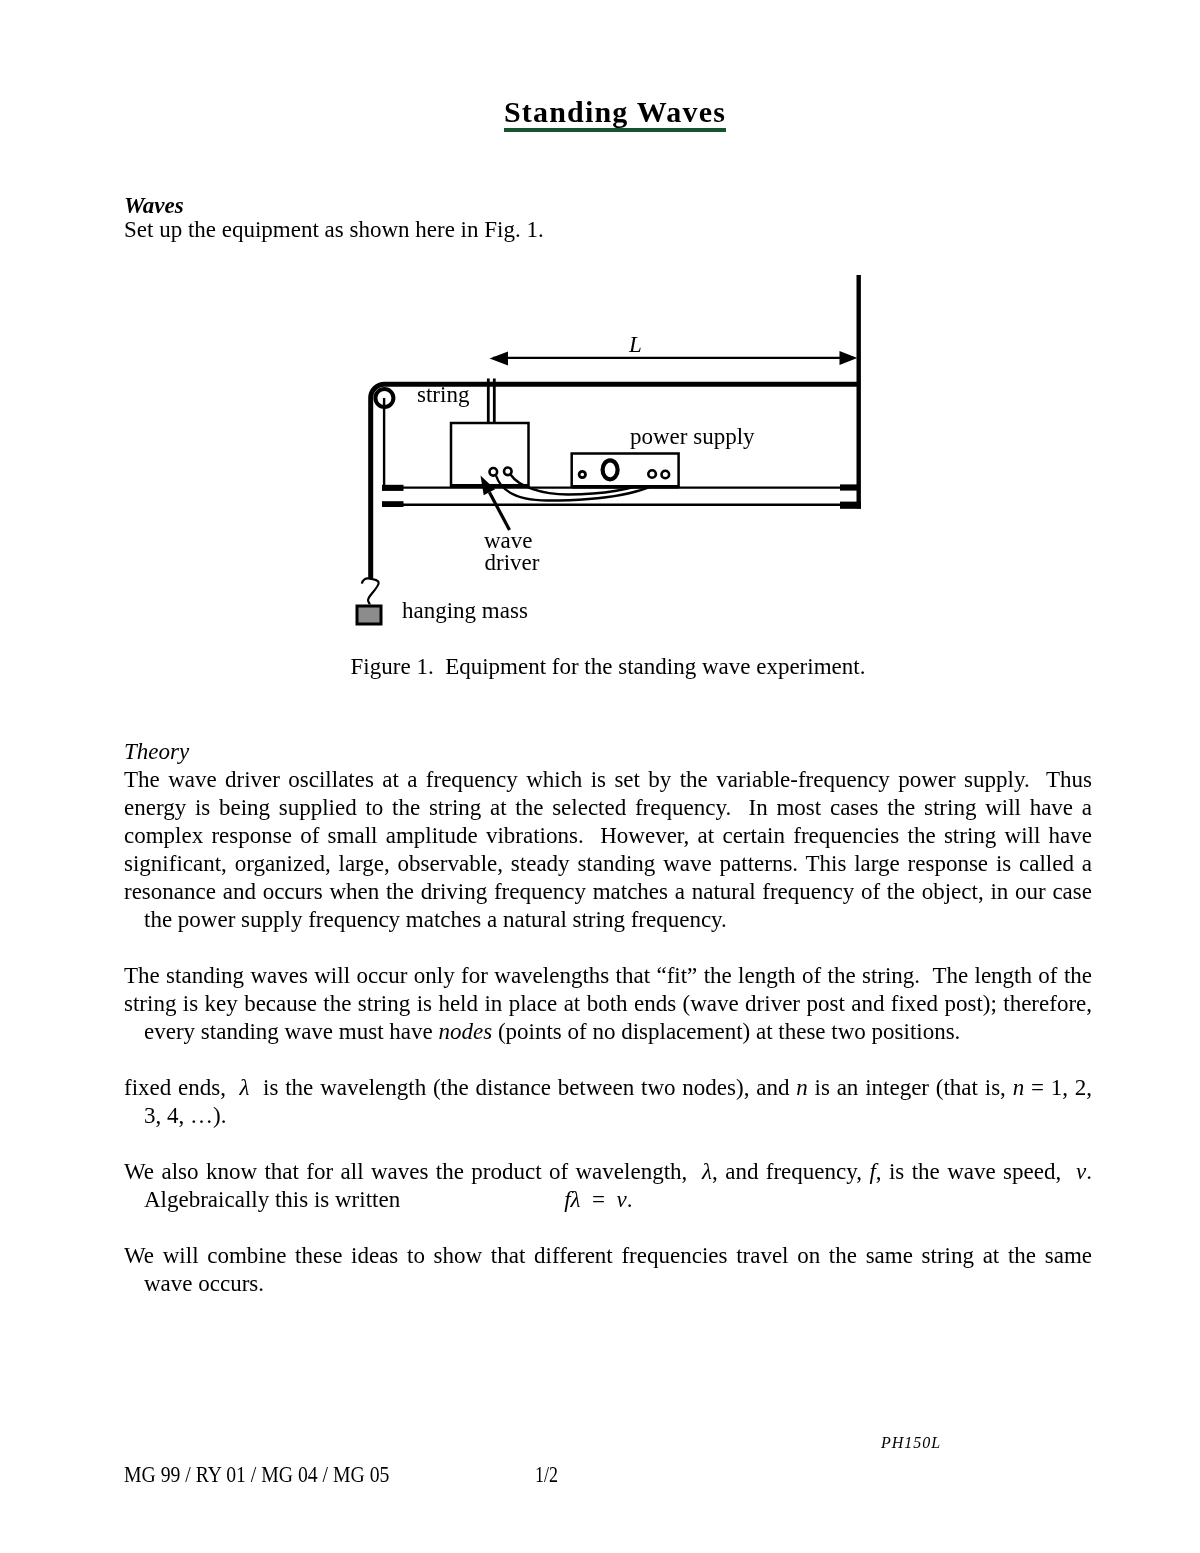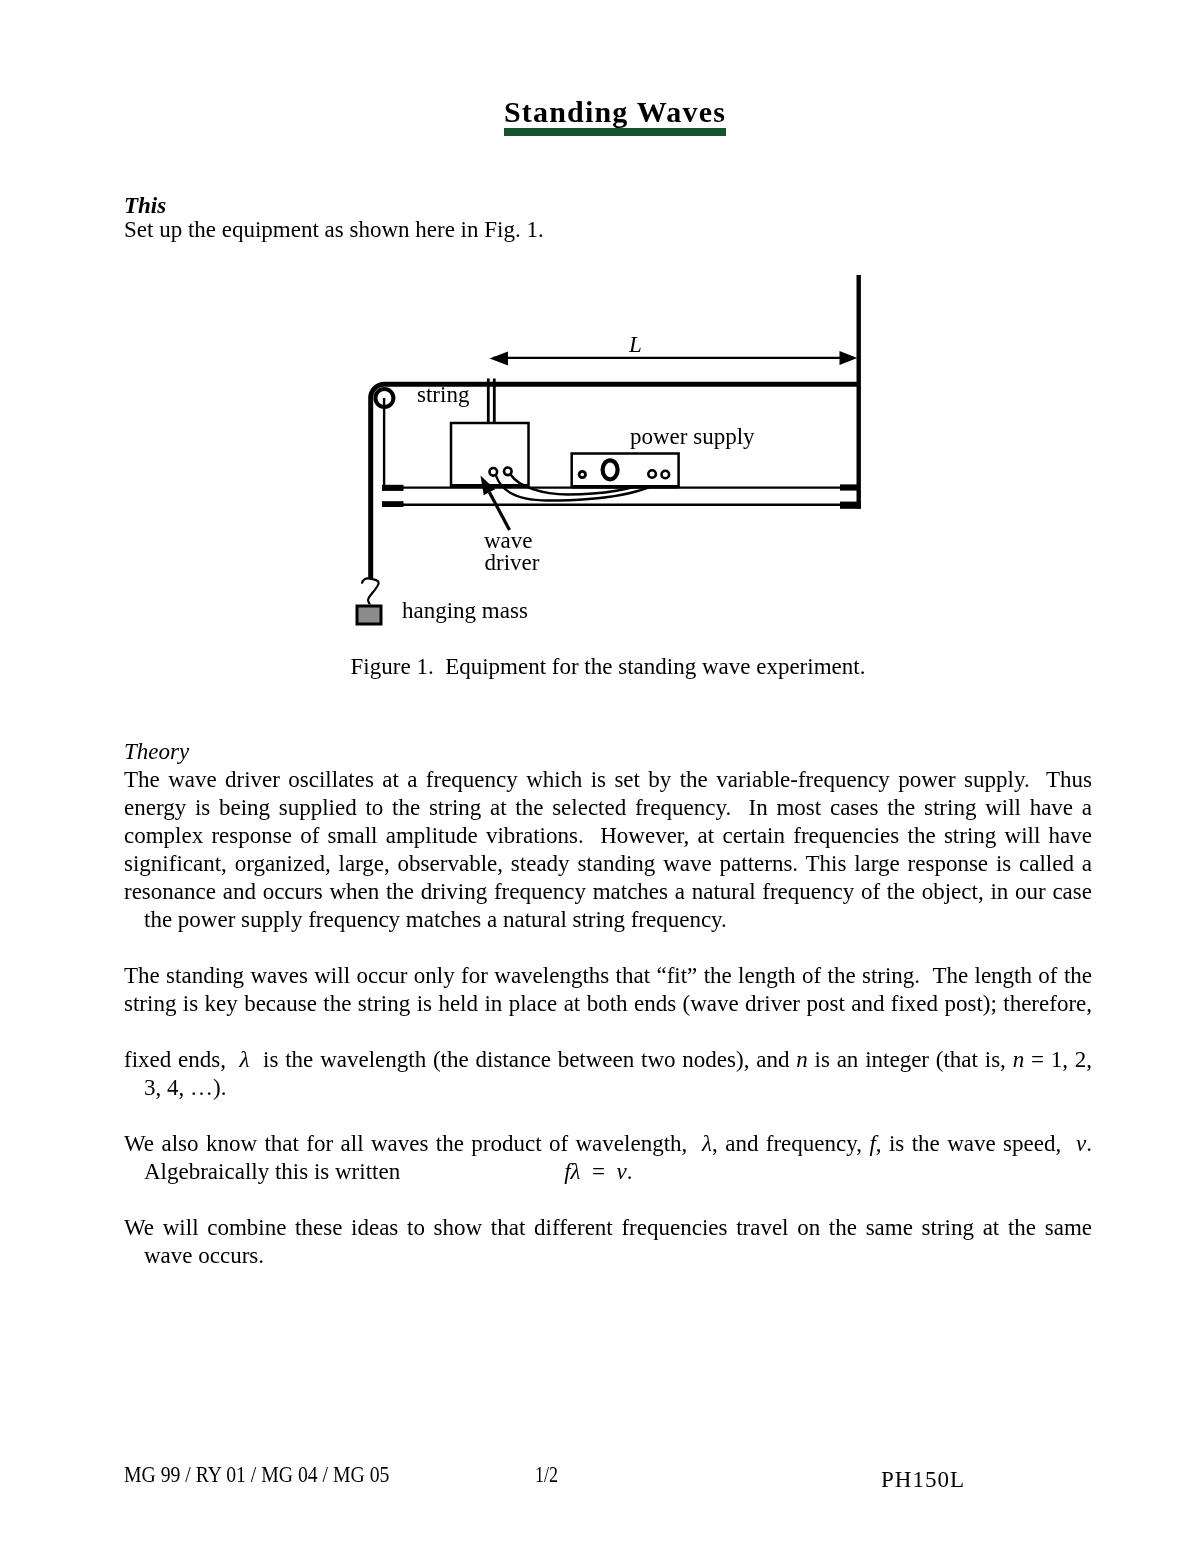--- a/index.html
+++ b/index.html
@@ -7,24 +7,24 @@
         font-family:"Liberation Serif",serif;color:#000;}
   .abs{position:absolute;}
   .jline{text-align:justify;text-align-last:justify;height:28px;}
   .lastline{text-align:left;text-align-last:left;height:28px;margin-left:20px;}
   .gap{height:28px;}
 </style>
 </head>
 <body>
 <div id="page">
 
-<div class="abs" style="left:131px;top:97px;width:968px;text-align:center;font-size:30px;line-height:30px;font-weight:bold;letter-spacing:1.2px;"><span style="border-bottom:8px solid #14532d;">Standing Waves</span></div>
+<div class="abs" style="left:131px;top:97px;width:968px;text-align:center;font-size:30px;line-height:30px;font-weight:bold;letter-spacing:1.2px;"><span style="border-bottom:4px solid #14532d;">Standing Waves</span></div>
 
 <div class="abs" style="left:124px;top:194px;width:968px;font-size:23px;line-height:24.2px;">
-<div style="font-weight:bold;font-style:italic;">This</div>
+<div style="font-weight:bold;font-style:italic;">Waves</div>
 <div>Set up the equipment as shown here in Fig. 1.</div>
 </div>
 
 <svg class="abs" style="left:335px;top:265px;" width="540" height="375" viewBox="335 265 540 375">
 
   <rect x="856.5" y="275" width="4.4" height="233.5" fill="#000"></rect>
 
   <g>
     <line x1="493" y1="357.8" x2="854" y2="357.8" stroke="#000" stroke-width="2.2"></line>
     <polygon points="489.6,358.6 508,351.6 508,365.4" fill="#000"></polygon>
@@ -112,33 +112,34 @@
 <div class="jline">The wave driver oscillates at a frequency which is set by the variable-frequency power supply.&nbsp; Thus</div>
 <div class="jline">energy is being supplied to the string at the selected frequency.&nbsp; In most cases the string will have a</div>
 <div class="jline">complex response of small amplitude vibrations.&nbsp; However, at certain frequencies the string will have</div>
 <div class="jline">significant, organized, large, observable, steady standing wave patterns. This large response is called a</div>
 <div class="jline">resonance and occurs when the driving frequency matches a natural frequency of the object, in our case</div>
 <div class="lastline">the power supply frequency matches a natural string frequency.</div>
 <div class="gap"></div>
 
 <div class="jline">The standing waves will occur only for wavelengths that “fit” the length of the string.&nbsp; The length of the</div>
 <div class="jline">string is key because the string is held in place at both ends (wave driver post and fixed post); therefore,</div>
+<div class="lastline">every standing wave must have <i>nodes</i> (points of no displacement) at these two positions.</div>
 <div class="gap"></div>
 
 <div class="jline">fixed ends,&nbsp; <i>λ</i>&nbsp; is the wavelength (the distance between two nodes), and <i>n</i> is an integer (that is, <i>n</i> = 1, 2,</div>
 <div class="lastline">3, 4, …).</div>
 <div class="gap"></div>
 
 <div class="jline">We also know that for all waves the product of wavelength,&nbsp; <i>λ</i>, and frequency, <i>f</i>, is the wave speed,&nbsp; <i>v</i>.</div>
 <div class="lastline">Algebraically this is written<span style="display:inline-block;width:164px;"></span><i>f</i><i>λ</i>&nbsp; = &nbsp;<i>v</i>.</div>
 <div class="gap"></div>
 
 <div class="jline">We will combine these ideas to show that different frequencies travel on the same string at the same</div>
 <div class="lastline">wave occurs.</div>
 </div>
 
 <div class="abs" style="left:124px;top:1462.5px;font-size:23px;line-height:23px;transform:scaleX(0.857);transform-origin:0 0;">MG 99 / RY 01 / MG 04 / MG 05</div>
 
 <div class="abs" style="left:535px;top:1462.5px;font-size:23px;line-height:23px;transform:scaleX(0.78);transform-origin:0 0;">1/2</div>
 
-<div class="abs" style="left:881px;top:1468px;font-size:23px;line-height:23px;letter-spacing:1px;">PH150L</div>
+<div class="abs" style="left:881px;top:1431px;font-size:16px;line-height:23px;letter-spacing:1px;font-style:italic;">PH150L</div>
 
 </div>
 
 </body></html>

